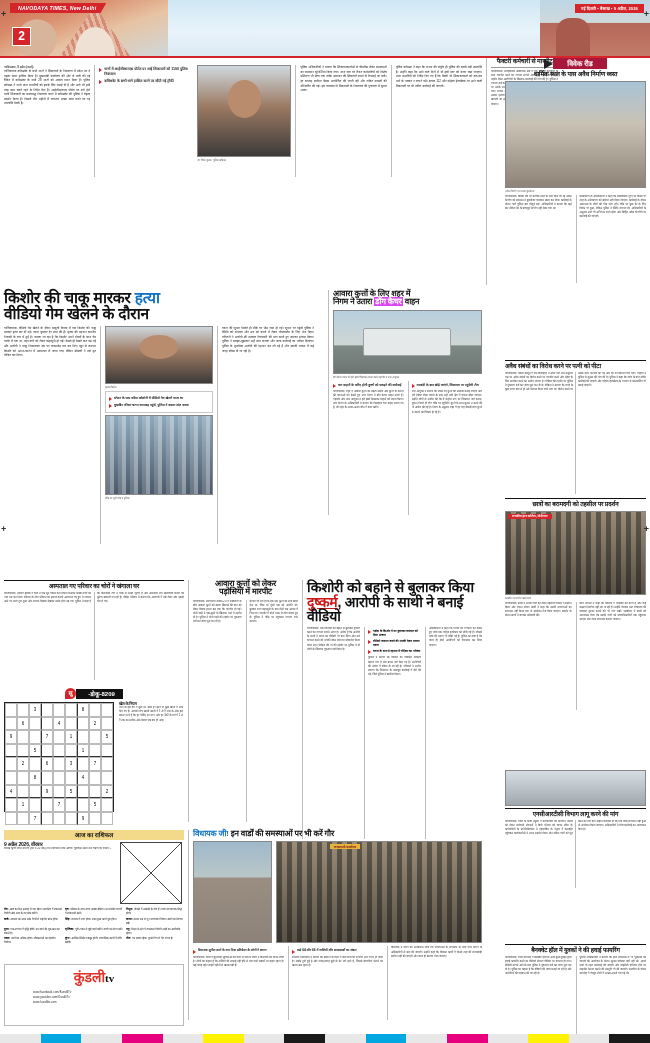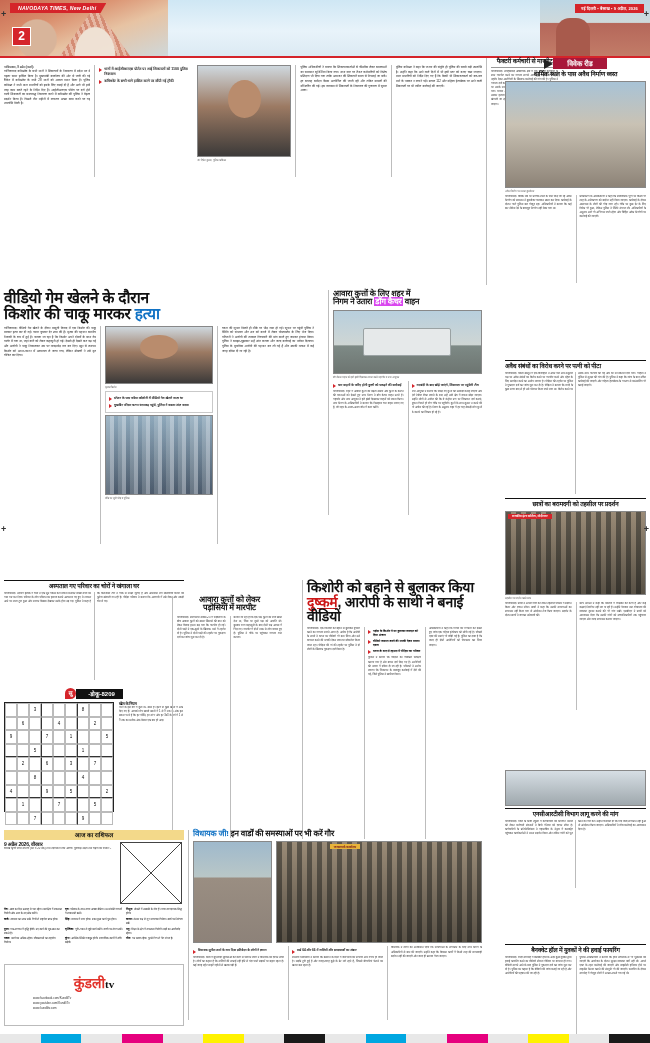--- a/index.html
+++ b/index.html
@@ -196,24 +196,24 @@
       <div class="hl h-xs" style="text-align:center;">धार्मिक स्थल के पास अवैध निर्माण ध्वस्त</div>
       <div class="photo ph-build" style="height:105px;margin-top:3px;border:0.7px solid #888;"></div>
       <div class="cap">अवैध निर्माण पर चलता बुलडोजर</div>
       <div style="display:flex;gap:4px;margin-top:2px;">
         <div class="body-txt-sm" style="width:68px;height:88px;">गाजियाबाद। विवेक रोड पर धार्मिक स्थल के पास किए जा रहे अवैध निर्माण को प्रशासन ने बुलडोजर चलाकर ध्वस्त कर दिया। कार्रवाई के दौरान भारी पुलिस बल मौजूद रहा। अधिकारियों ने बताया कि कई बार नोटिस देने के बावजूद निर्माण नहीं रोका गया था।</div>
         <div class="body-txt-sm col-sep" style="width:68px;padding-left:3px;height:88px;">प्राधिकरण के अधिकारियों ने कहा कि सार्वजनिक भूमि पर किसी भी तरह के अतिक्रमण को बर्दाश्त नहीं किया जाएगा। कार्रवाई के दौरान आसपास के लोगों की भीड़ जमा रही। मौके पर कुछ देर के लिए विरोध भी हुआ, लेकिन पुलिस ने स्थिति संभाल ली। अधिकारियों के अनुसार आगे भी अभियान जारी रहेगा और चिह्नित अवैध निर्माणों पर कार्रवाई की जाएगी।</div>
       </div>
     </div>
 
     <div class="sec" style="left:4px;top:232px;width:320px;">
-      <div class="hl h-lg">वीडियो गेम खेलने के दौरान</div>
       <div class="hl h-lg">
         <span>किशोर की चाकू मारकर </span><span class="blue">हत्या</span>
       </div>
+      <div class="hl h-lg">वीडियो गेम खेलने के दौरान</div>
       <div style="display:flex;gap:4px;margin-top:3px;">
         <div style="width:92px;">
           <div class="body-txt" style="height:218px;">गाजियाबाद। वीडियो गेम खेलने के दौरान मामूली विवाद में एक किशोर की चाकू मारकर हत्या कर दी गई। घटना बुधवार देर शाम की है। मृतक की पहचान स्थानीय निवासी के रूप में हुई है। बताया जा रहा है कि किशोर अपने दोस्तों के साथ गेम पार्लर में गया था, जहां बारी को लेकर कहासुनी हो गई। देखते ही देखते बात बढ़ गई और आरोपी ने चाकू निकालकर उस पर ताबड़तोड़ वार कर दिए। खून से लथपथ किशोर को आनन-फानन में अस्पताल ले जाया गया, लेकिन डॉक्टरों ने उसे मृत घोषित कर दिया।</div>
         </div>
         <div class="col-sep" style="width:108px;padding-left:4px;">
           <div class="photo ph-portrait" style="height:56px;border:0.7px solid #888;"></div>
           <div class="cap">मृतक किशोर</div>
           <div class="bbox">
             <div class="bullet" style="font-size:3.3px;">
                 <span class="dot"></span>
@@ -388,21 +388,21 @@
             <div></div>
             <div></div>
           </div>
         <div style="width:64px;">
           <div class="hl" style="font-size:4px;">खेल के नियम</div>
           <div class="body-txt-sm" style="height:96px;">9x9 के इस वर्ग में कुल 81 खाने हैं। इनमें से कुछ खानों में अंक दिए गए हैं। आपको शेष खाली खानों में 1 से 9 तक के अंक इस प्रकार भरने हैं कि हर पंक्ति, हर स्तंभ और हर 3x3 के वर्ग में 1 से 9 तक का प्रत्येक अंक केवल एक बार ही आए।</div>
         </div>
       </div>
     </div>
 
-    <div class="sec col-sep" style="left:172px;top:522px;width:110px;padding-left:4px;margin-top:16px;">
+    <div class="sec col-sep" style="left:188px;top:522px;width:110px;padding-left:4px;">
       <div class="hl h-sm" style="text-align:center;">आवारा कुत्तों को लेकर</div>
       <div class="hl h-sm" style="text-align:center;">पड़ोसियों में मारपीट</div>
       <div style="display:flex;gap:4px;margin-top:3px;">
         <div class="body-txt-sm" style="width:51px;height:222px;">गाजियाबाद। संजयनगर सेक्टर-23 में पड़ोसियों के बीच आवारा कुत्तों को खाना खिलाने की बात को लेकर विवाद इतना बढ़ गया कि मारपीट हो गई। दोनों पक्षों ने एक-दूसरे के खिलाफ थाने में तहरीर दी है। पुलिस ने दोनों पक्षों की तहरीर पर मुकदमा दर्ज कर जांच शुरू कर दी है।</div>
         <div class="body-txt-sm col-sep" style="width:51px;padding-left:3px;height:222px;">बताया जा रहा है कि एक पक्ष कुत्तों को रोज खाना देता था, जिस पर दूसरे पक्ष को आपत्ति थी। बुधवार शाम कहासुनी के बाद दोनों पक्ष आपस में भिड़ गए। मारपीट में दोनों तरफ से लोग घायल हुए हैं। पुलिस ने मौके पर पहुंचकर मामला शांत कराया।</div>
       </div>
     </div>
 
     <div class="sec col-sep" style="left:302px;top:522px;width:180px;padding-left:4px;">
       <div class="hl h-md">किशोरी को बहाने से बुलाकर किया</div>
@@ -455,21 +455,21 @@
           <div class="rashi"><b>तुला: </b><span>मान-सम्मान में वृद्धि होगी। नए कार्य की शुरुआत कर सकते हैं।</span></div>
           <div class="rashi"><b>वृश्चिक: </b><span>भूमि-भवन से जुड़े कार्य बनेंगे। वाणी पर संयम रखें।</span></div>
           <div class="rashi"><b>धनु: </b><span>शिक्षा के क्षेत्र में सफलता मिलेगी। बड़ों का आशीर्वाद रहेगा।</span></div>
           <div class="rashi"><b>मकर: </b><span>कार्यभार अधिक रहेगा। जीवनसाथी का सहयोग मिलेगा।</span></div>
           <div class="rashi"><b>कुंभ: </b><span>आर्थिक स्थिति मजबूत होगी। सामाजिक कार्यों में रुचि बढ़ेगी।</span></div>
           <div class="rashi"><b>मीन: </b><span>मन प्रसन्न रहेगा। पुराने मित्र से भेंट संभव है।</span></div>
         </div>
     </div>
 
     <div class="sec adbox" style="left:4px;top:906px;width:180px;height:62px;text-align:center;">
-      <div class="kundli-logo" style="margin-top:6px;">
+      <div class="kundli-logo" style="">
         <span>कुंडली</span><span style="color:#111;font-size:11px;">tv</span>
       </div>
       <div style="font-size:3px;color:#333;margin-top:4px;text-align:left;padding-left:26px;line-height:1.7;">
         <div>www.facebook.com/KundliTv</div>
         <div>www.youtube.com/KundliTv</div>
         <div>www.kundlitv.com</div>
       </div>
     </div>
 
     <div class="sec col-sep" style="left:188px;top:772px;width:294px;padding-left:4px;">

